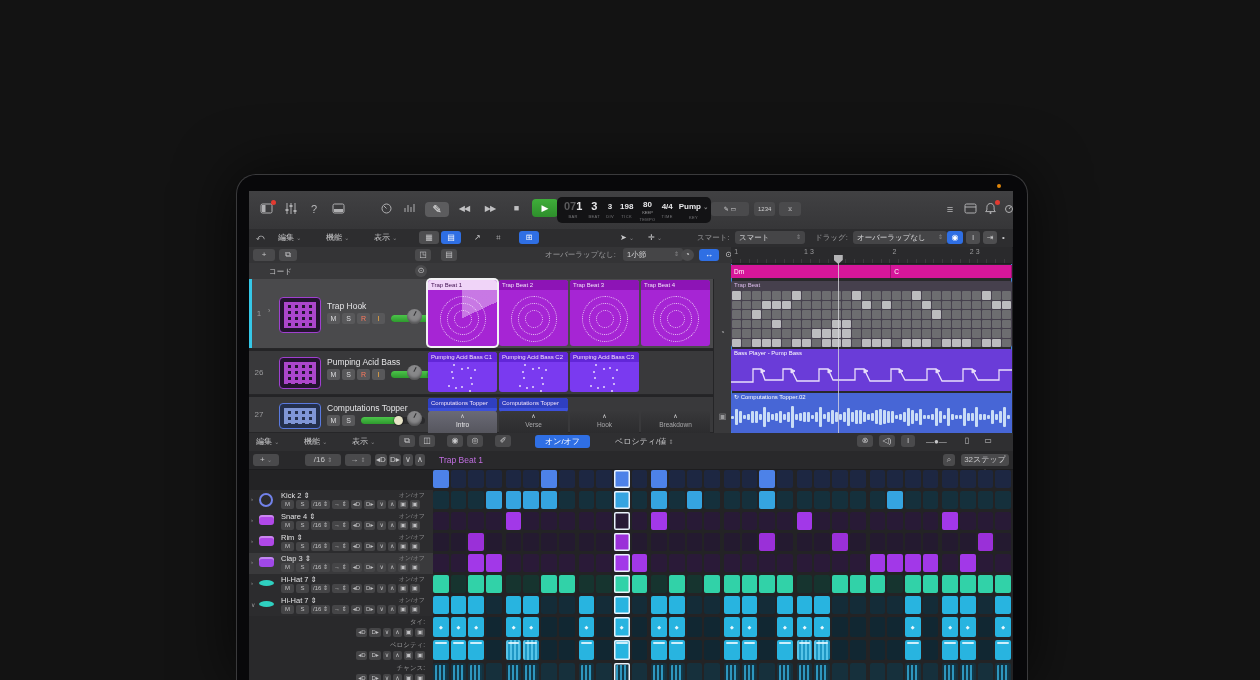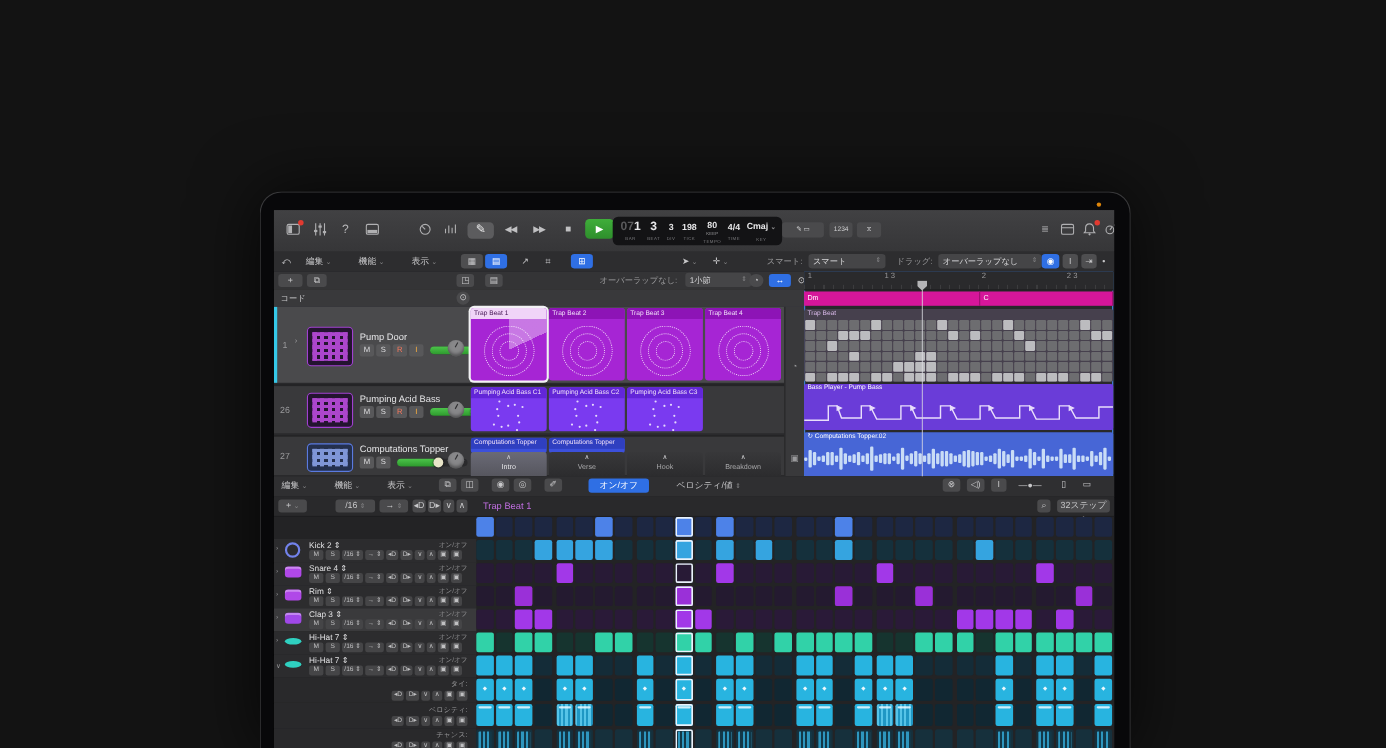--- a/index.html
+++ b/index.html
@@ -159,21 +159,21 @@
         <div class="lcdseg">
             <div class="lcdval lcdsm">80</div>
             <div class="lcdkeep">KEEP</div>
             <div class="lcdlab">TEMPO</div>
           </div>
         <div class="lcdseg">
             <div class="lcdval lcdsm">4/4</div>
             <div class="lcdlab">TIME</div>
           </div>
         <div class="lcdseg">
-            <div class="lcdval lcdsm"><span>Cmaj</span> <span class="chev">⌄</span></div>
+            <div class="lcdval lcdsm"><span>Pump</span> <span class="chev">⌄</span></div>
             <div class="lcdlab">KEY</div>
           </div>
       </div>
 
       <div class="badge" style="left:462px;width:30px">✎ ▭</div>
       <div class="badge" style="left:505px">1234</div>
       <div class="badge" style="left:530px;width:14px">⧖</div>
 
       <div class="tbi" style="left:692px">≡</div>
       <div class="tbi" style="left:712px"><svg viewBox="0 0 13 13">
@@ -219,33 +219,33 @@
       <div class="mini" style="left:192px;width:16px">▤</div>
       <div class="lab" style="left:296px;top:1px">オーバーラップなし:</div>
       <div class="ddl" style="left:374px;top:1px;width:52px"><span>1小節</span><span class="chev" style="float:right">⇕</span></div>
       <div class="mini" style="left:432px;width:13px;border-radius:50%">◔</div>
       <div class="mini blue" style="left:450px;width:20px">↔</div>
       <div class="mini" style="left:473px;width:13px;border-radius:50%;background:none">⊙</div>
     </div>
 
     <div class="abs" id="loops">
       <div id="chordrow">
-        <div class="lab" style="left:6px;top:2px;color:#c8c8ca">コード</div>
+        <div class="lab" style="left:20px;top:2px;color:#c8c8ca">コード</div>
         <div class="mini" style="left:166px;top:2px;width:12px;border-radius:50%">⊙</div>
       </div>
       <div id="loopbody">
           <div class="lt-row" style="top: 16px; height: 70px; width: 482px;">
             <div class="trackhead" style="background: rgb(74, 74, 76);">
               <div class="sel-strip" style="background: rgb(53, 200, 232);"></div>
               <div class="tnum">1</div>
               <div style="position: absolute; left: 19px; top: 28px; color: rgb(154, 154, 156); font-size: 7px;">›</div>
               <div class="ticon" style="top: 18px; width: 40px; height: 34px; background: rgb(36, 20, 48); border: 1px solid rgb(160, 64, 208);">
                 <div style="position: absolute; inset: 4px; background-image: repeating-linear-gradient(90deg, rgb(196, 79, 232) 0px, rgb(196, 79, 232) 4px, transparent 4px, transparent 7px), repeating-linear-gradient(rgb(196, 79, 232) 0px, rgb(196, 79, 232) 3px, transparent 3px, transparent 6px); opacity: 0.85;"></div>
               </div>
-              <div class="tname" style="top: 22px;">Pump Door</div>
+              <div class="tname" style="top: 22px;">Trap Hook</div>
               <div class="msr" style="top: 34px;">
                 <div class="mb">M</div>
                 <div class="mb">S</div>
                 <div class="mb" style="color: rgb(255, 122, 94);">R</div>
                 <div class="mb" style="color: rgb(255, 178, 62);">I</div>
               </div>
               <div class="vol" style="left: 142px; top: 36px; width: 56px;">
                 <div class="volfill" style="width: 78%;"></div>
                 <div class="volknob" style="left: calc(78% - 4px);"></div>
               </div>

